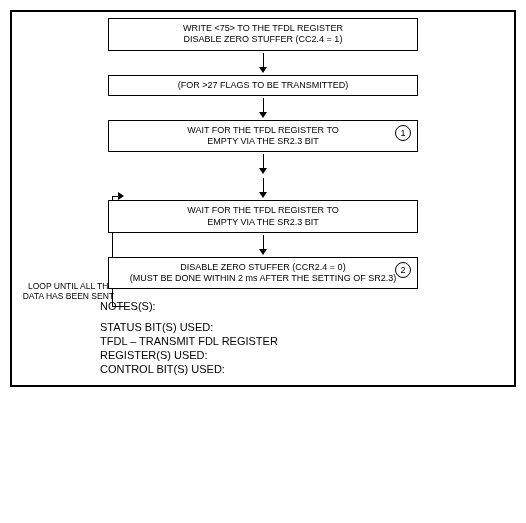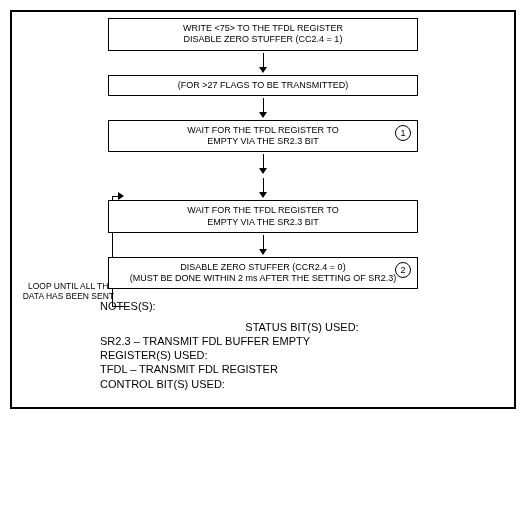--- a/index.html
+++ b/index.html
@@ -7,21 +7,21 @@
     padding: 10px;
     font-family: Arial, Helvetica, sans-serif;
     font-size: 9px;
     background: #fff;
     color: #000;
     width: 526px;
     box-sizing: border-box;
   }
   .frame {
     border: 2px solid #000;
-    padding: 6px 10px 16px 10px;
+    padding: 6px 10px 8px 10px;
     box-sizing: border-box;
   }
   .col {
     display: flex;
     flex-direction: column;
     align-items: center;
     position: relative;
   }
   .box {
     border: 1px solid #000;
@@ -108,21 +108,20 @@
     border-left: 6px solid #000;
   }
   .notes {
     margin-top: 10px;
     font-size: 11px;
     line-height: 1.3;
     padding-left: 78px;
   }
   .notes .grp {
     margin-top: 6px;
-    text-align: center;
   }
 </style>
 </head>
 <body>
 
 <div class="frame">
   <div class="col">
 
     <div class="box">
       <div>WRITE &lt;75&gt; TO THE TFDL REGISTER</div>
@@ -182,18 +181,17 @@
       <div>DISABLE ZERO STUFFER (CCR2.4 = 0)</div>
       <div>(MUST BE DONE WITHIN 2 ms AFTER THE SETTING OF SR2.3)</div>
     </div>
 
   </div>
 
   <div class="notes">
     <div>NOTES(S):</div>
 
     <div class="grp">STATUS BIT(S) USED:</div>
-    <div>SR2.3 – TRANSMIT FDL BUFFER EMPTY</div>
+    <div>TFDL – TRANSMIT FDL REGISTER</div>
     <div>REGISTER(S) USED:</div>
-    <div>TFDL – TRANSMIT FDL REGISTER</div>
     <div>CONTROL BIT(S) USED:</div>
   </div>
 </div>
 
 </body></html>

